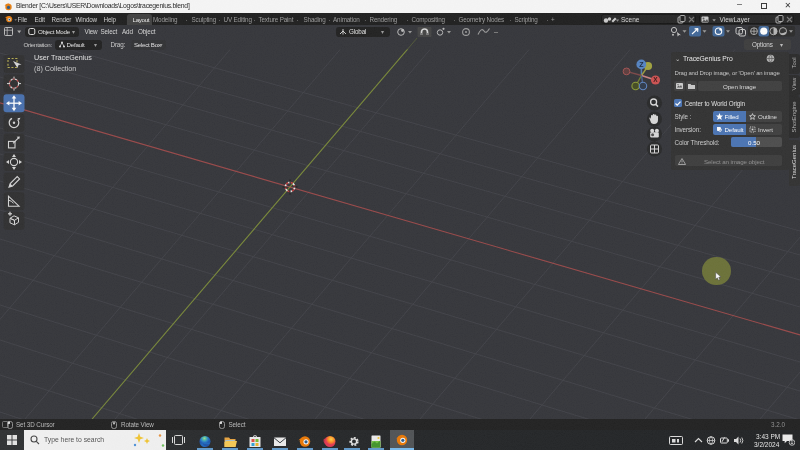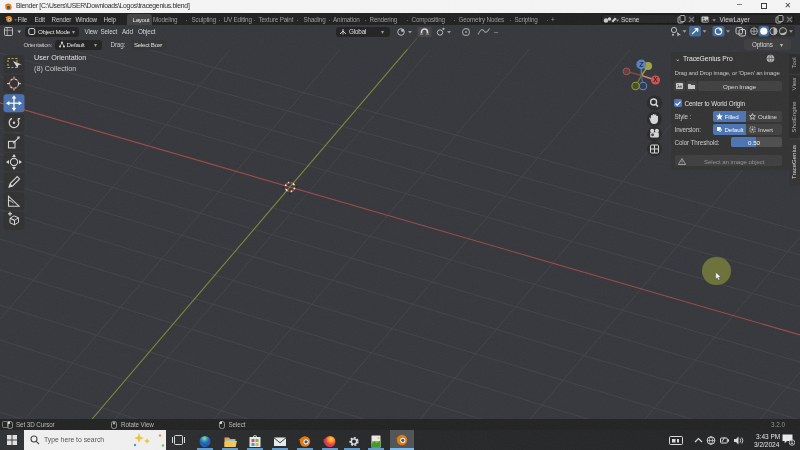--- a/index.html
+++ b/index.html
@@ -303,21 +303,21 @@
 <div class="abs t" style="left:66.5px;top:16px;font-size:6.2px;letter-spacing:-0.25px;color:#e0e0e0;">Default</div>
 <div class="abs t" style="left:94px;top:15.5px;font-size:6px;color:#999;">▾</div>
 <div class="abs t" style="left:110.5px;top:16px;font-size:6.3px;letter-spacing:-0.15px;color:#cbcbcb;">Drag:</div>
 <div class="abs" style="left:131px;top:14.5px;width:34.5px;height:10px;background:#2e2f31;border-radius:3px;"></div>
 <div class="abs t" style="left:134px;top:16px;font-size:6.2px;letter-spacing:-0.3px;color:#e0e0e0;">Select Box</div>
 <div class="abs t" style="left:159.5px;top:15.5px;font-size:6px;color:#999;">▾</div>
 <div class="abs" style="left:744px;top:14px;width:47px;height:10.5px;background:#3a3a3a;border-radius:3px;"></div>
 <div class="abs t" style="left:752px;top:16px;font-size:6.3px;letter-spacing:-0.15px;color:#d8d8d8;">Options</div>
 <div class="abs t" style="left:780px;top:15.5px;font-size:6px;color:#bbb;">▾</div>
 
-<div class="abs t" style="left:34px;top:28px;font-size:7.2px;color:#e2e2e2;">User Orientation</div>
+<div class="abs t" style="left:34px;top:28px;font-size:7.2px;color:#e2e2e2;">User TraceGenius</div>
 <div class="abs t" style="left:34px;top:39px;font-size:7.2px;color:#c9c9c9;">(8) Collection</div>
 
 <div class="abs" style="left:671px;top:26.5px;width:117.5px;height:118.5px;background:#2e2e2e;border-radius:2px;">
  <div class="abs t" style="left:4px;top:3px;font-size:6.5px;color:#cfcfcf;">⌄</div>
  <div class="abs t" style="left:12px;top:3.5px;font-size:6.8px;letter-spacing:-0.1px;color:#eaeaea;">TraceGenius Pro</div>
  <svg class="abs" style="left:95px;top:2px" width="9" height="9" viewBox="0 0 9 9">
   <circle cx="4.5" cy="4.5" r="3.8" fill="#b5b5b5"></circle>
           <path d="M0.7 4.5 h7.6 M4.5 0.7 a6 6 0 0 1 0 7.6 M4.5 0.7 a6 6 0 0 0 0 7.6" stroke="#555" stroke-width="0.7" fill="none"></path>
  </svg>
  <div class="abs t" style="left:3.5px;top:18px;font-size:6px;color:#c6c6c6;letter-spacing:-0.15px;">Drag and Drop image, or 'Open' an image</div>

